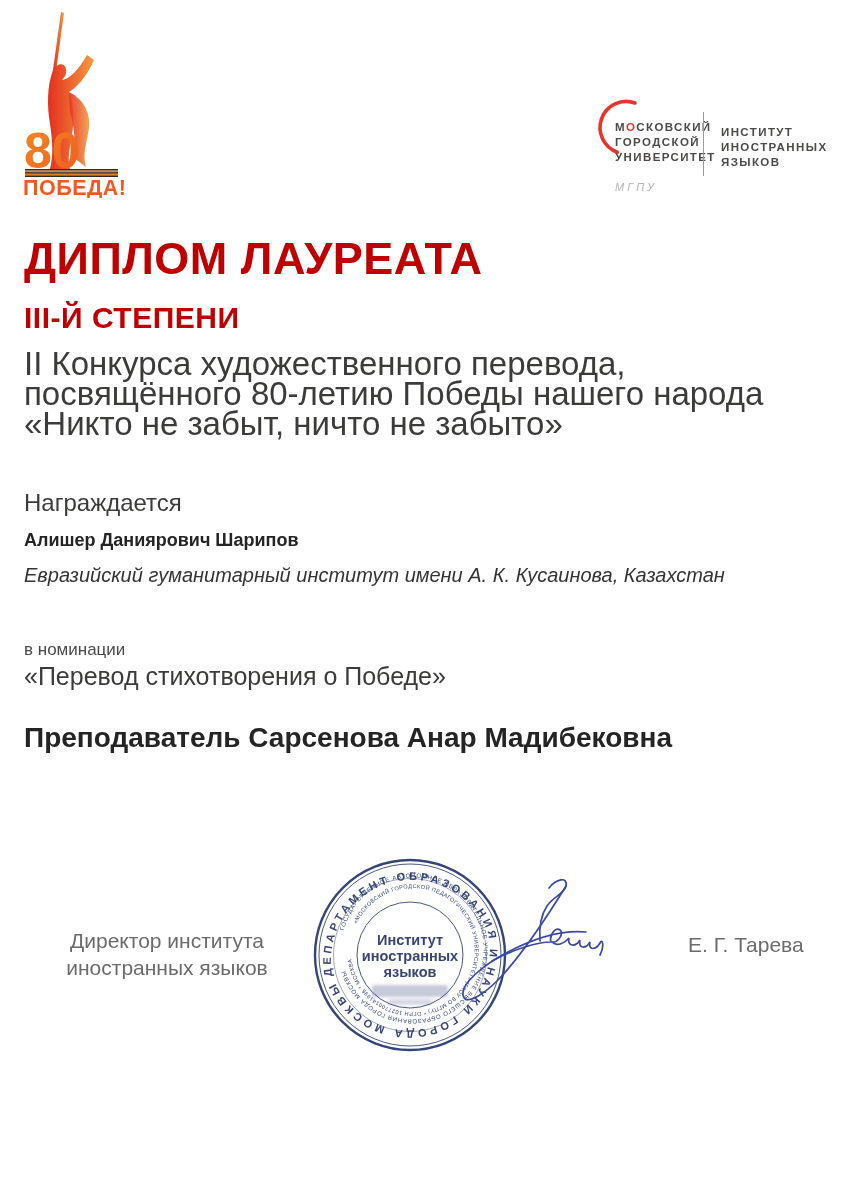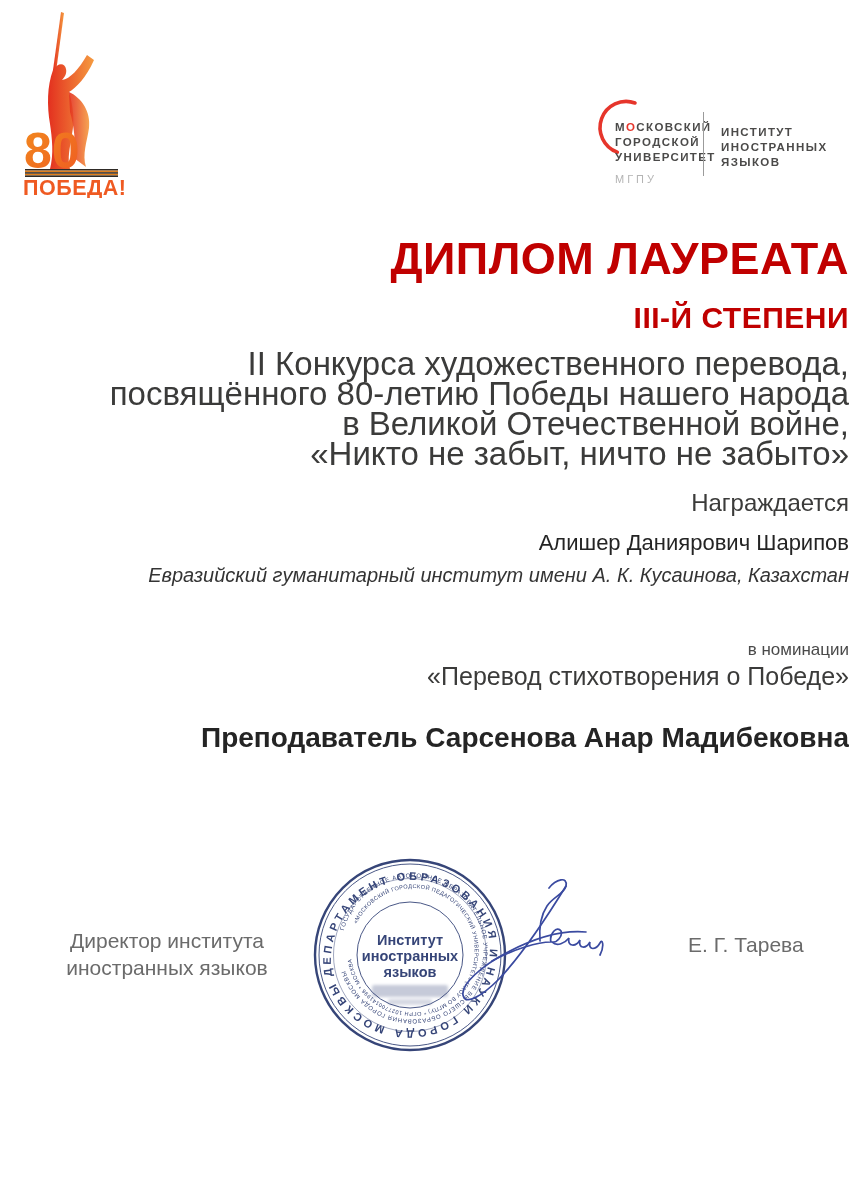--- a/index.html
+++ b/index.html
@@ -14,31 +14,31 @@
 
   
   .uni-logo { position:absolute; left:593px; top:96px; width:230px; height:110px; }
   .uni-arc { position:absolute; left:0; top:0; width:66px; height:64px; }
   .uni-name { position:absolute; left:22px; top:24px; }
   .uni-name .ln, .uni-inst .ln {
     font-size:11.5px; font-weight:bold; letter-spacing:1.4px;
     color:#4b4a49; line-height:15px; white-space:nowrap;
   }
   .uni-name .accent { color:#e6352b; }
-  .uni-abbr { font-size:11px; letter-spacing:3px; color:#b4b4b4; margin-top:8px; }
+  .uni-abbr { font-size:11px; letter-spacing:3px; color:#b4b4b4; margin-top:16px;font-style:italic; }
   .uni-divider { position:absolute; left:110px; top:16px; width:1px; height:64px; background:#9b9b9b; }
   .uni-inst { position:absolute; left:128px; top:29px; }
 
   
-  .ctr { position:absolute; left:0; width:100%; text-align:right; }
+  .ctr { position:absolute; left:0; width:100%; text-align:left;padding-left:24px; }
   .title    { top:233px; font-size:45px; font-weight:bold; color:#c00000; letter-spacing:0.5px; }
   .degree   { top:301px; font-size:30px; font-weight:bold; color:#c00000; letter-spacing:0.5px; }
   .descr    { top:349px; font-size:33px; line-height:30px; color:#3b3b3a; }
   .awarded  { top:489px; font-size:24px; color:#3b3b3a; }
-  .recipient{ top:530px; font-size:22px; font-weight:normal; color:#242424; }
+  .recipient{ top:530px; font-size:18px; font-weight:bold; color:#242424; }
   .affil    { top:564px; font-size:20px; font-style:italic; color:#343434; }
   .nomlabel { top:640px; font-size:17px; color:#4a4a4a; }
   .nominat  { top:662px; font-size:25px; color:#3b3b3a; }
   .teacher  { top:722px; font-size:28px; font-weight:bold; color:#242424; }
 
   
   .director { position:absolute; left:58px; top:927px; width:218px; text-align:center;
               font-size:21px; line-height:27px; color:#6b6b6b; }
   .stamp { position:absolute; left:310px; top:855px; width:200px; height:200px; }
   .signature { position:absolute; left:452px; top:858px; width:180px; height:175px; }
@@ -99,21 +99,20 @@
       <div class="ln">ЯЗЫКОВ</div>
     </div>
   </div>
 
   <div class="ctr title">ДИПЛОМ ЛАУРЕАТА</div>
   <div class="ctr degree">III-Й СТЕПЕНИ</div>
 
   <div class="ctr descr">
     <div>II Конкурса художественного перевода,</div>
     <div>посвящённого 80-летию Победы нашего народа</div>
-    <div>в Великой Отечественной войне,</div>
     <div>«Никто не забыт, ничто не забыто»</div>
   </div>
 
   <div class="ctr awarded">Награждается</div>
   <div class="ctr recipient">Алишер Даниярович Шарипов</div>
   <div class="ctr affil">Евразийский гуманитарный институт имени А. К. Кусаинова, Казахстан</div>
   <div class="ctr nomlabel">в номинации</div>
   <div class="ctr nominat">«Перевод стихотворения о Победе»</div>
   <div class="ctr teacher">Преподаватель Сарсенова Анар Мадибековна</div>
 

